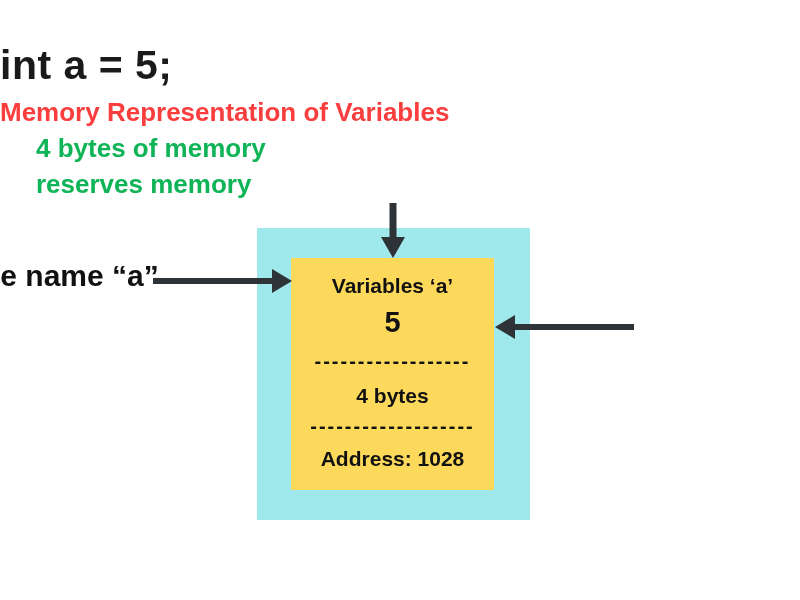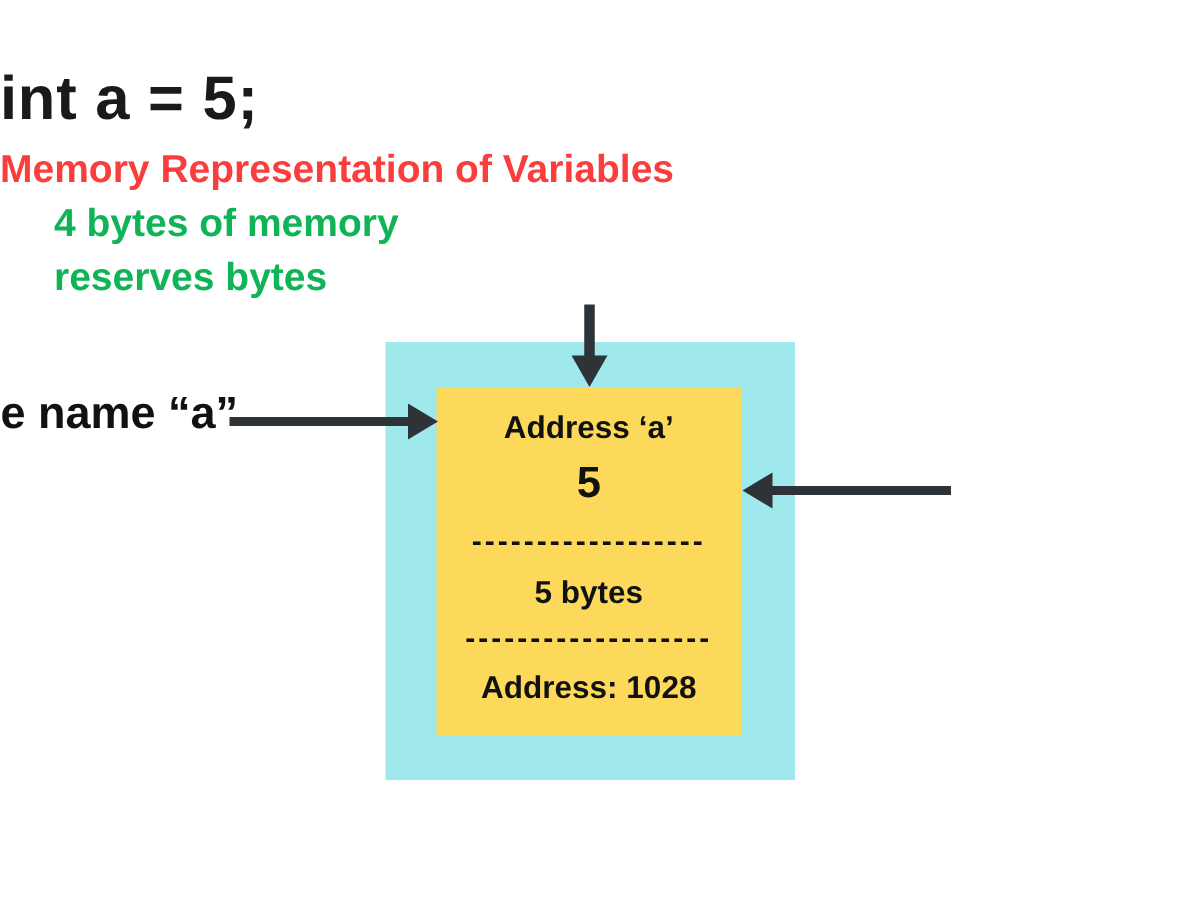--- a/index.html
+++ b/index.html
@@ -97,29 +97,29 @@
 <body>
 
 <div class="canvas">
 
   <div class="centered-line title">int a = 5;</div>
 
   <div class="centered-line subtitle">Memory Representation of Variables</div>
 
   <div class="centered-line note note1">4 bytes of memory</div>
 
-  <div class="centered-line note note2">reserves bytes</div>
+  <div class="centered-line note note2">reserves memory</div>
 
   <div class="outer-box"></div>
 
   <div class="inner-box">
-    <div class="cell-row cell-var">Address ‘a’</div>
+    <div class="cell-row cell-var">Variables ‘a’</div>
     <div class="cell-row cell-value">5</div>
     <div class="cell-row cell-divider cell-div1">------------------</div>
-    <div class="cell-row cell-size">5 bytes</div>
+    <div class="cell-row cell-size">4 bytes</div>
     <div class="cell-row cell-divider cell-div2">-------------------</div>
     <div class="cell-row cell-address">Address: 1028</div>
   </div>
 
   <svg class="arrow-layer" viewBox="0 0 800 600">
     <g fill="var(--arrow, #2e3338)" stroke="var(--arrow, #2e3338)">
       <line x1="393" y1="203" x2="393" y2="241" stroke-width="7"></line>
       <polygon points="381,237 405,237 393,258" stroke="none"></polygon>
     </g>
     <g fill="var(--arrow, #2e3338)" stroke="var(--arrow, #2e3338)">

